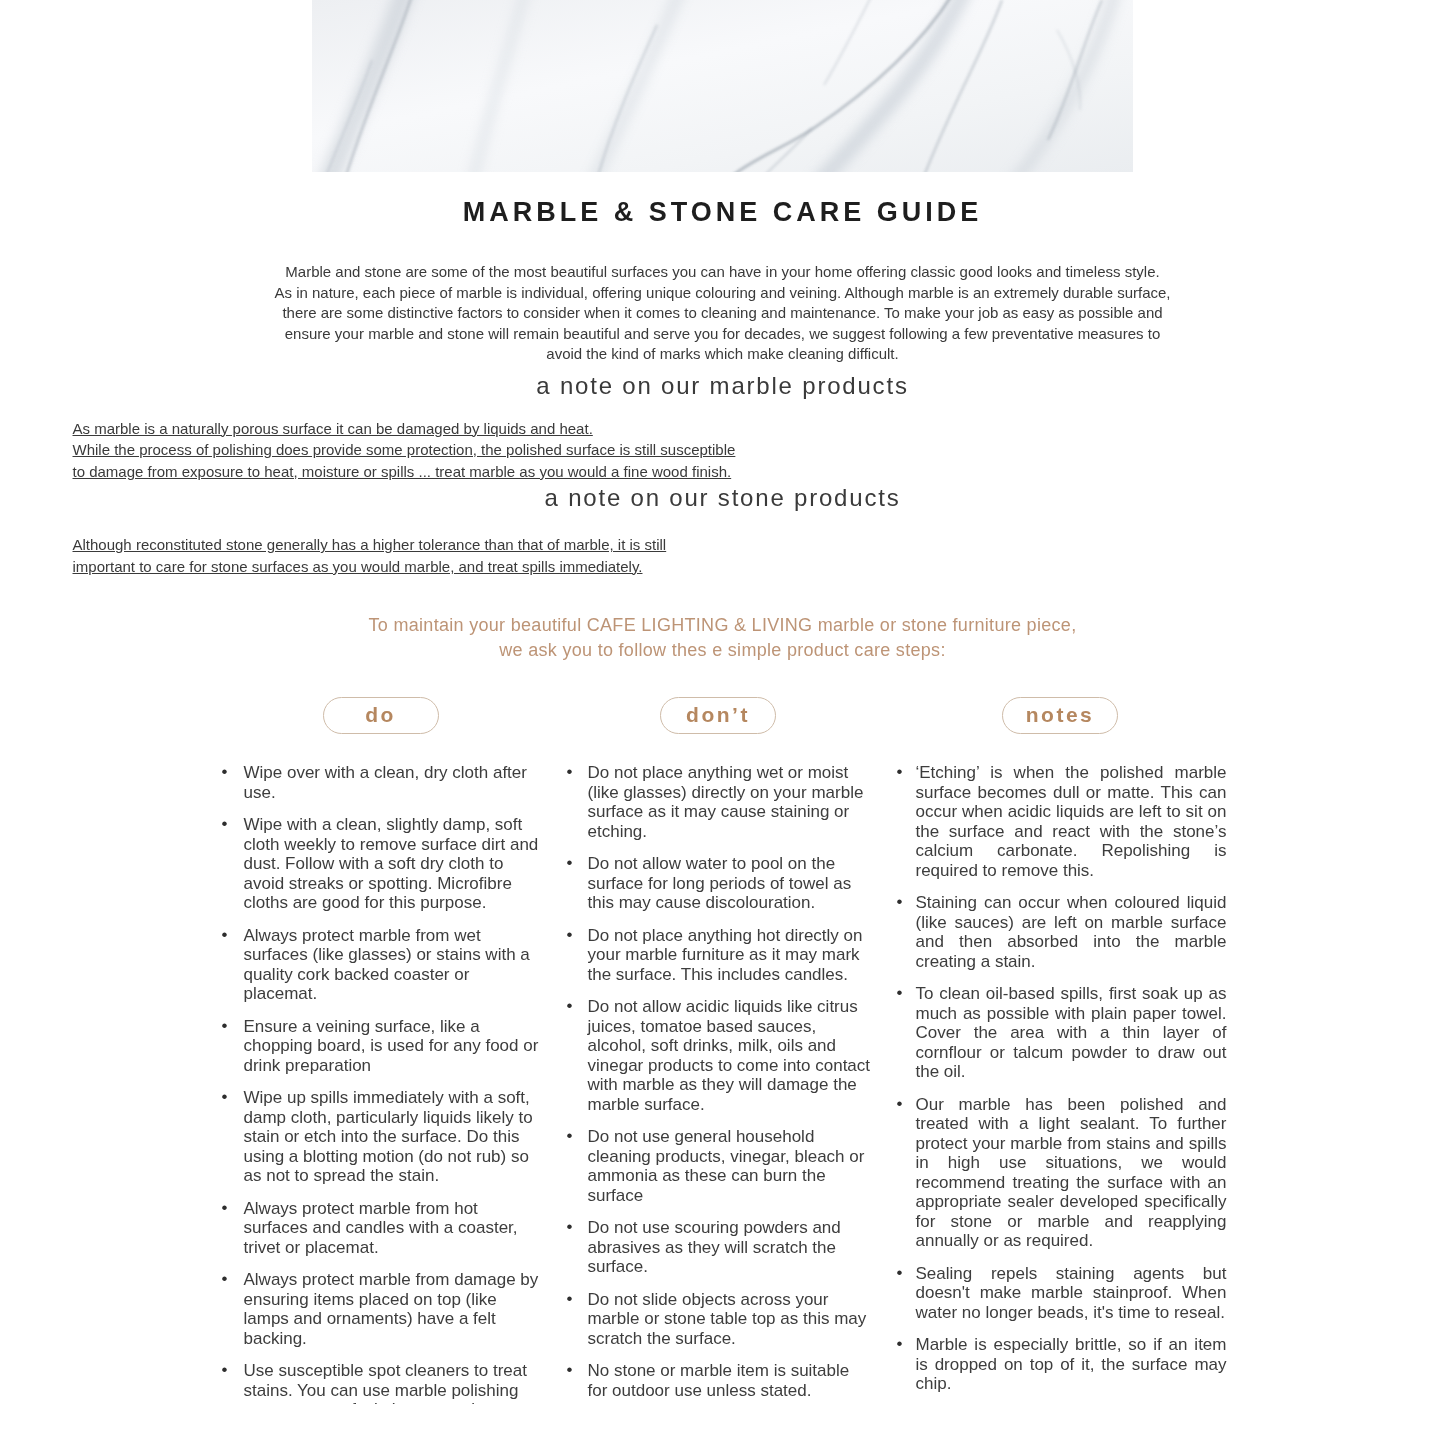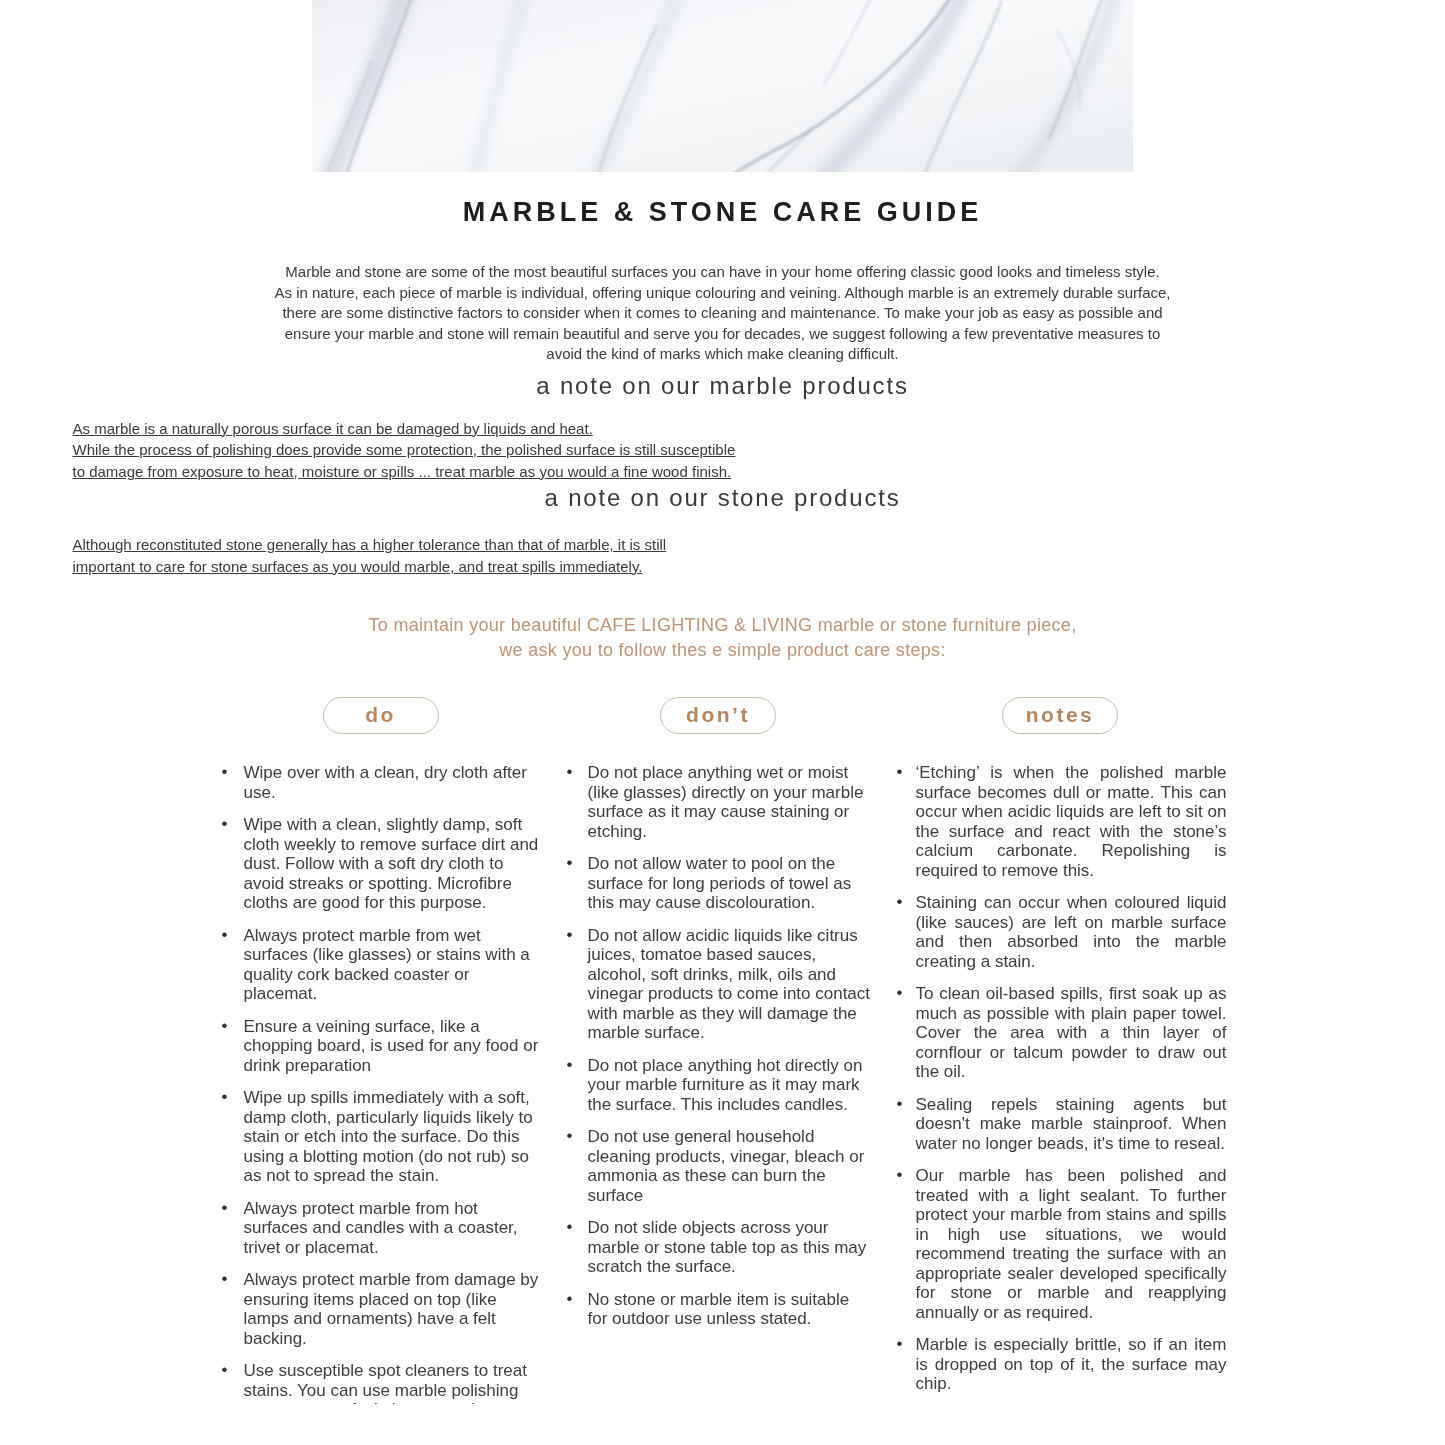--- a/index.html
+++ b/index.html
@@ -188,37 +188,38 @@
       </ul>
     </div>
 
     <div class="col col-dont">
       <div class="pill-wrap">
         <span class="pill">don’t</span>
       </div>
       <ul class="care-list">
         <li>Do not place anything wet or moist (like glasses) directly on your marble surface as it may cause staining or etching.</li>
         <li>Do not allow water to pool on the surface for long periods of towel as this may cause discolouration.</li>
+        <li>Do not place anything hot directly on your marble furniture as it may mark the surface. This includes candles.</li>
         <li>Do not allow acidic liquids like citrus juices, tomatoe based sauces, alcohol, soft drinks, milk, oils and vinegar products to come into contact with marble as they will damage the marble surface.</li>
-        <li>Do not place anything hot directly on your marble furniture as it may mark the surface. This includes candles.</li>
         <li>Do not use general household cleaning products, vinegar, bleach or ammonia as these can burn the surface</li>
+        <li>Do not use scouring powders and abrasives as they will scratch the surface.</li>
         <li>Do not slide objects across your marble or stone table top as this may scratch the surface.</li>
         <li>No stone or marble item is suitable for outdoor use unless stated.</li>
       </ul>
     </div>
 
     <div class="col col-notes">
       <div class="pill-wrap">
         <span class="pill">notes</span>
       </div>
       <ul class="care-list">
         <li>‘Etching’ is when the polished marble surface becomes dull or matte. This can occur when acidic liquids are left to sit on the surface and react with the stone’s calcium carbonate. Repolishing is required to remove this.</li>
         <li>Staining can occur when coloured liquid (like sauces) are left on marble surface and then absorbed into the marble creating a stain.</li>
         <li>To clean oil-based spills, first soak up as much as possible with plain paper towel. Cover the area with a thin layer of cornflour or talcum powder to draw out the oil.</li>
+        <li>Our marble has been polished and treated with a light sealant. To further protect your marble from stains and spills in high use situations, we would recommend treating the surface with an appropriate sealer developed specifically for stone or marble and reapplying annually or as required.</li>
         <li>Sealing repels staining agents but doesn't make marble stainproof. When water no longer beads, it's time to reseal.</li>
-        <li>Our marble has been polished and treated with a light sealant. To further protect your marble from stains and spills in high use situations, we would recommend treating the surface with an appropriate sealer developed specifically for stone or marble and reapplying annually or as required.</li>
         <li>Marble is especially brittle, so if an item is dropped on top of it, the surface may chip.</li>
         <li>If in doubt, contact a professional marble restoration and refinishing service in your area for further care and maintenance advice to suit your specific needs.</li>
       </ul>
     </div>
 
   </div>
 </div>
 
 </body></html>

